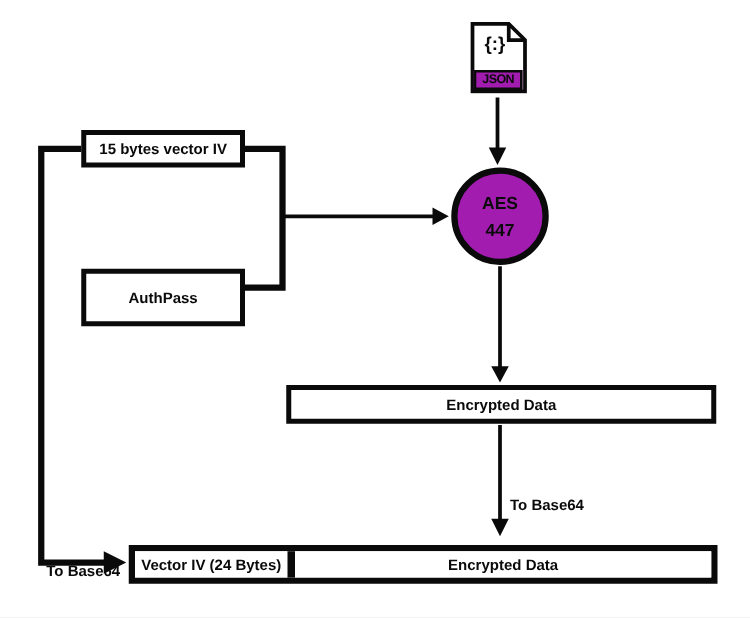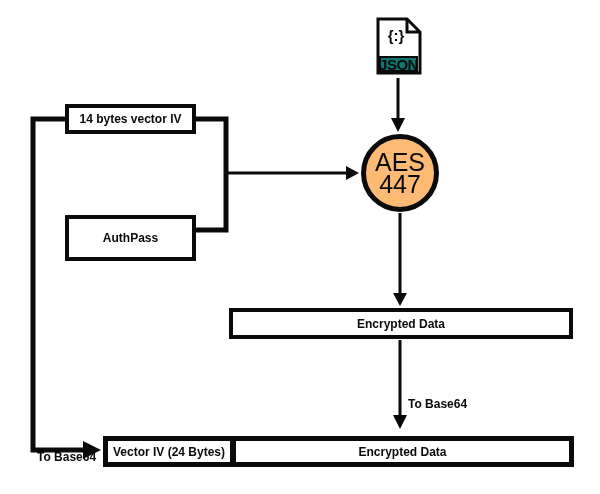--- a/index.html
+++ b/index.html
@@ -26,23 +26,23 @@
     white-space: nowrap;
   }
   .iv-box        { left: 65px;  top: 104px; width: 131px; height: 30px; }
   .authpass-box  { left: 65px;  top: 215px; width: 131px; height: 46px; }
   .encrypted-box { left: 229px; top: 308px; width: 344px; height: 31px; }
 
   .aes-circle {
     position: absolute; left: 361px; top: 134px;
     width: 78px; height: 78px;
     border: 5px solid var(--ink, #0a0a0a); border-radius: 50%;
-    background: #fdba74;
+    background: #a21caf;
     display: flex; flex-direction: column; align-items: center; justify-content: center;
-    font-weight: normal; font-size: 25px; line-height: 22px;
+    font-weight: bold; font-size: 14px; line-height: 22px;
   }
 
   .output-box {
     position: absolute; left: 103px; top: 436px;
     width: 471px; height: 31px;
     border: 5px solid var(--ink, #0a0a0a);
     background: #fff;
     display: flex; align-items: stretch;
   }
   .output-cell {
@@ -62,23 +62,23 @@
   .to-base64-left { left: 37px;  top: 427px; }
 
   .json-icon { position: absolute; left: 376px; top: 17px; width: 46px; height: 58px; }
   .json-icon svg { position: absolute; inset: 0; }
   .json-glyph {
     position: absolute; left: 0; top: 11px; width: 40px;
     text-align: center; font-weight: bold; font-size: 15px; line-height: 1;
   }
   .json-strip {
     position: absolute; left: 3px; top: 39px; width: 39px; height: 16px;
-    border: 2px solid var(--ink, #0a0a0a); background: #0f766e;
+    border: 2px solid var(--ink, #0a0a0a); background: #a21caf;
     display: flex; align-items: center; justify-content: center;
-    font-weight: bold; font-size: 15px; letter-spacing: -0.5px; line-height: 1;
+    font-weight: bold; font-size: 10px; letter-spacing: -0.5px; line-height: 1;
   }
 </style>
 </head>
 <body>
 
 <div class="canvas">
 
   <svg class="wires" viewBox="0 0 600 494">
     <g>
       <line x1="398" y1="78" x2="398" y2="119" stroke-width="3"></line>
@@ -108,21 +108,21 @@
   <div class="json-icon">
     <svg viewBox="0 0 46 58">
       <path d="M2,2 H31 L44,15 V56 H2 Z" fill="#ffffff" stroke="currentColor" stroke-width="3" stroke-linejoin="miter"></path>
       <path d="M31,2 V15 H44" fill="none" stroke="currentColor" stroke-width="3"></path>
     </svg>
     <div class="json-glyph">{:}</div>
     <div class="json-strip">JSON</div>
   </div>
 
   <div class="node iv-box">
-    <span>14 bytes vector IV</span>
+    <span>15 bytes vector IV</span>
   </div>
   <div class="node authpass-box">
     <span>AuthPass</span>
   </div>
 
   <div class="aes-circle">
     <span>AES</span>
     <span>447</span>
   </div>
 

